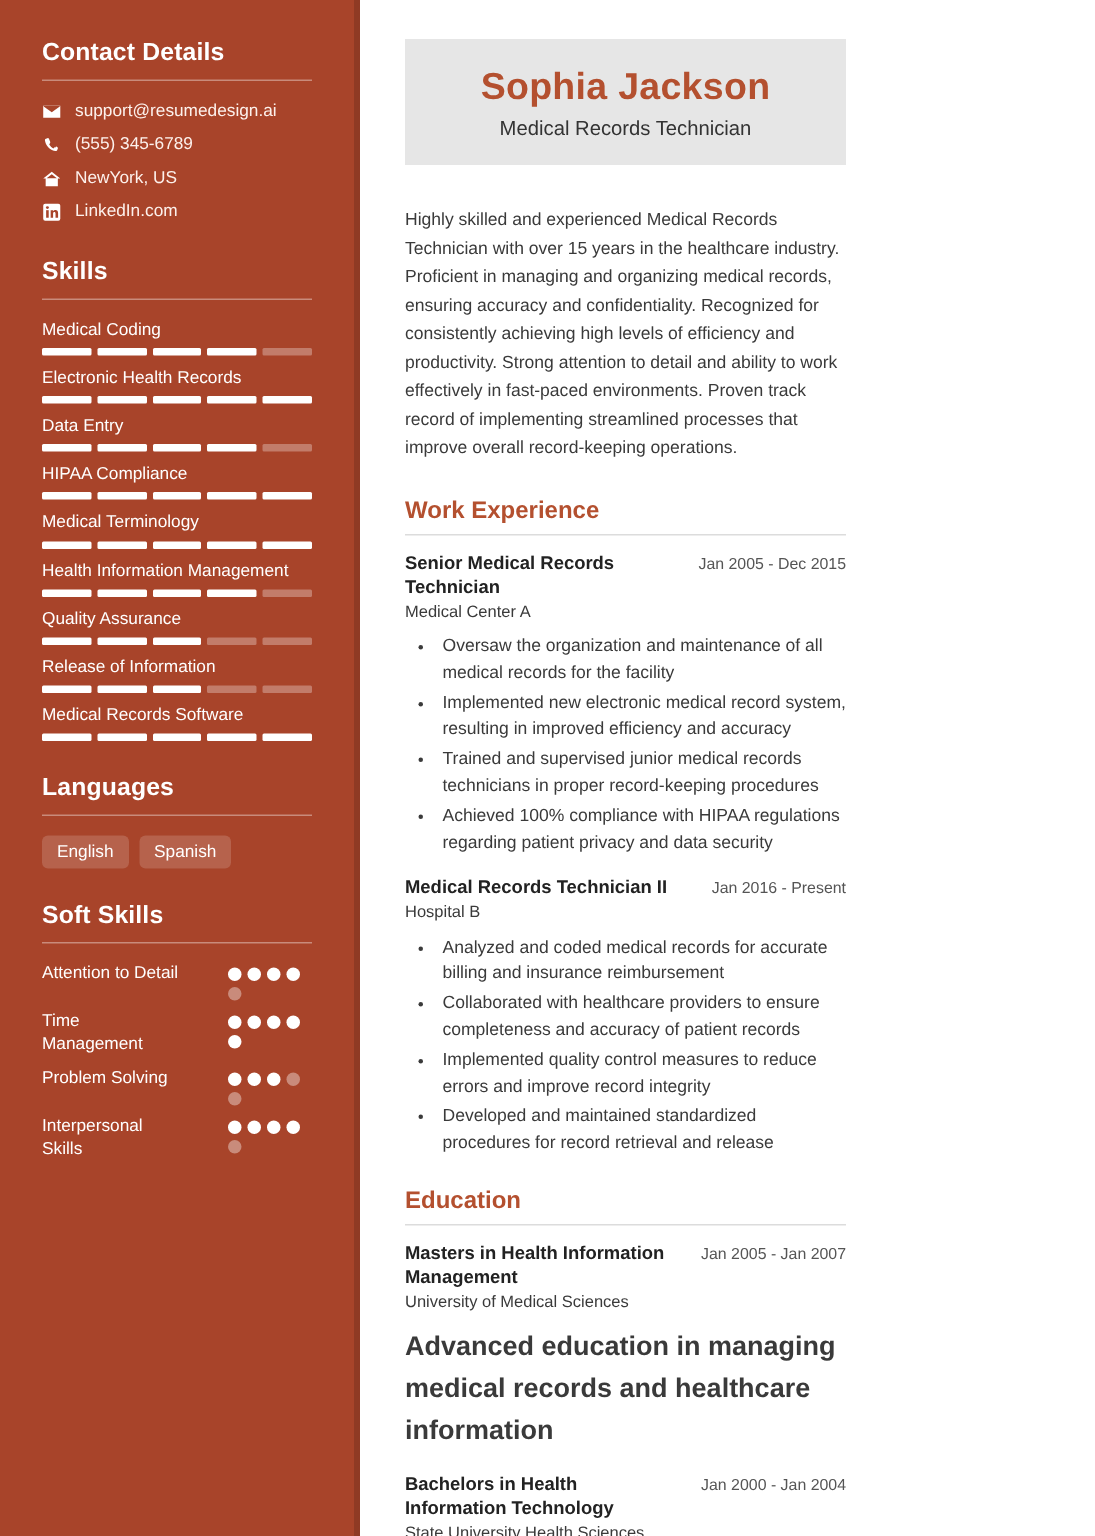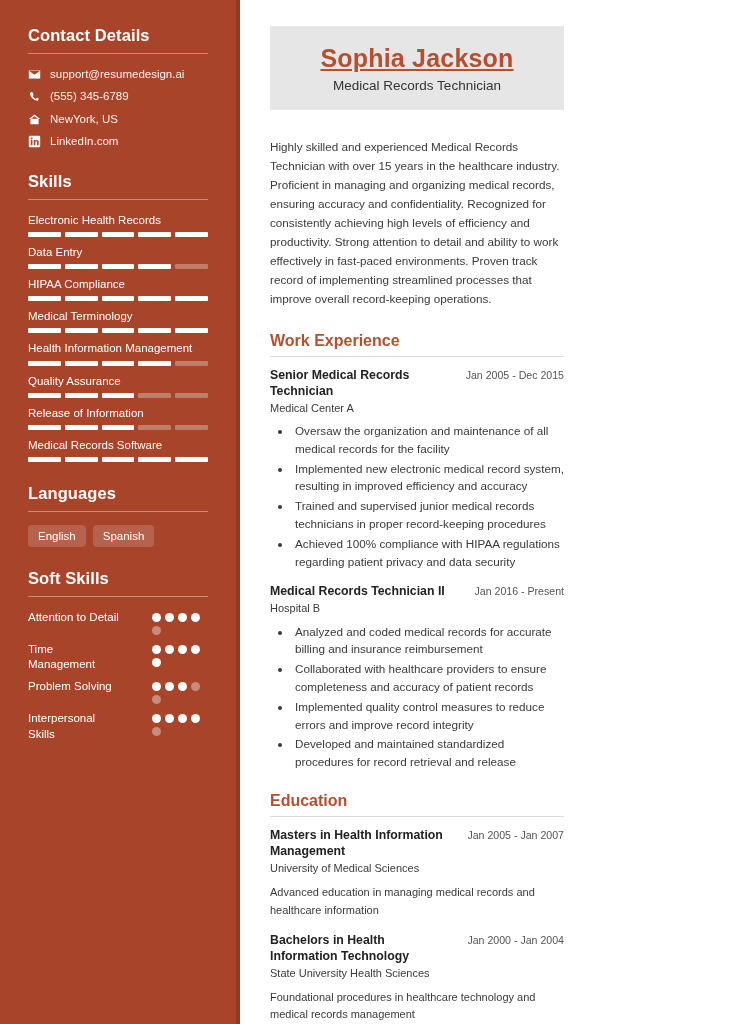--- a/index.html
+++ b/index.html
@@ -158,21 +158,20 @@
     padding: 18px 16px 16px 16px;
     margin-bottom: 28px;
   }
   .full-name {
     font-size: 25px;
     font-weight: bold;
     color: #b4502f;
     line-height: 1.15;
     margin-bottom: 5px;
     letter-spacing: 0.2px;
-    text-decoration: underline;
   }
   .job-title {
     font-size: 13.5px;
     color: #333333;
     line-height: 1.2;
   }
   .summary {
     font-size: 11.7px;
     line-height: 1.62;
     color: #3a3a3a;
@@ -223,24 +222,25 @@
     padding-left: 22px;
   }
   .bullets li {
     font-size: 11.7px;
     line-height: 1.52;
     color: #3a3a3a;
     margin-bottom: 2px;
     padding-left: 3px;
   }
   .entry-desc {
-    font-size: 11px;
+    font-size: 18px;
     line-height: 1.55;
     color: #3a3a3a;
     margin-top: 8px;
+    font-weight: bold;
   }
 </style>
 </head>
 <body>
 
 <div class="resume">
 
   <aside class="sidebar">
 
     <div class="side-block">
@@ -285,20 +285,30 @@
             <span class="contact-text">LinkedIn.com</span>
           </div>
         </div>
     </div>
 
     <div class="side-block">
       <div class="side-heading">Skills</div>
       <div class="side-rule"></div>
       <div id="skills-list">
           <div class="skill-item">
+            <div class="skill-name">Medical Coding</div>
+            <div class="skill-bar">
+              <span class="seg"></span>
+              <span class="seg"></span>
+              <span class="seg"></span>
+              <span class="seg"></span>
+              <span class="seg off"></span>
+            </div>
+          </div>
+          <div class="skill-item">
             <div class="skill-name">Electronic Health Records</div>
             <div class="skill-bar">
               <span class="seg"></span>
               <span class="seg"></span>
               <span class="seg"></span>
               <span class="seg"></span>
               <span class="seg"></span>
             </div>
           </div>
           <div class="skill-item">

